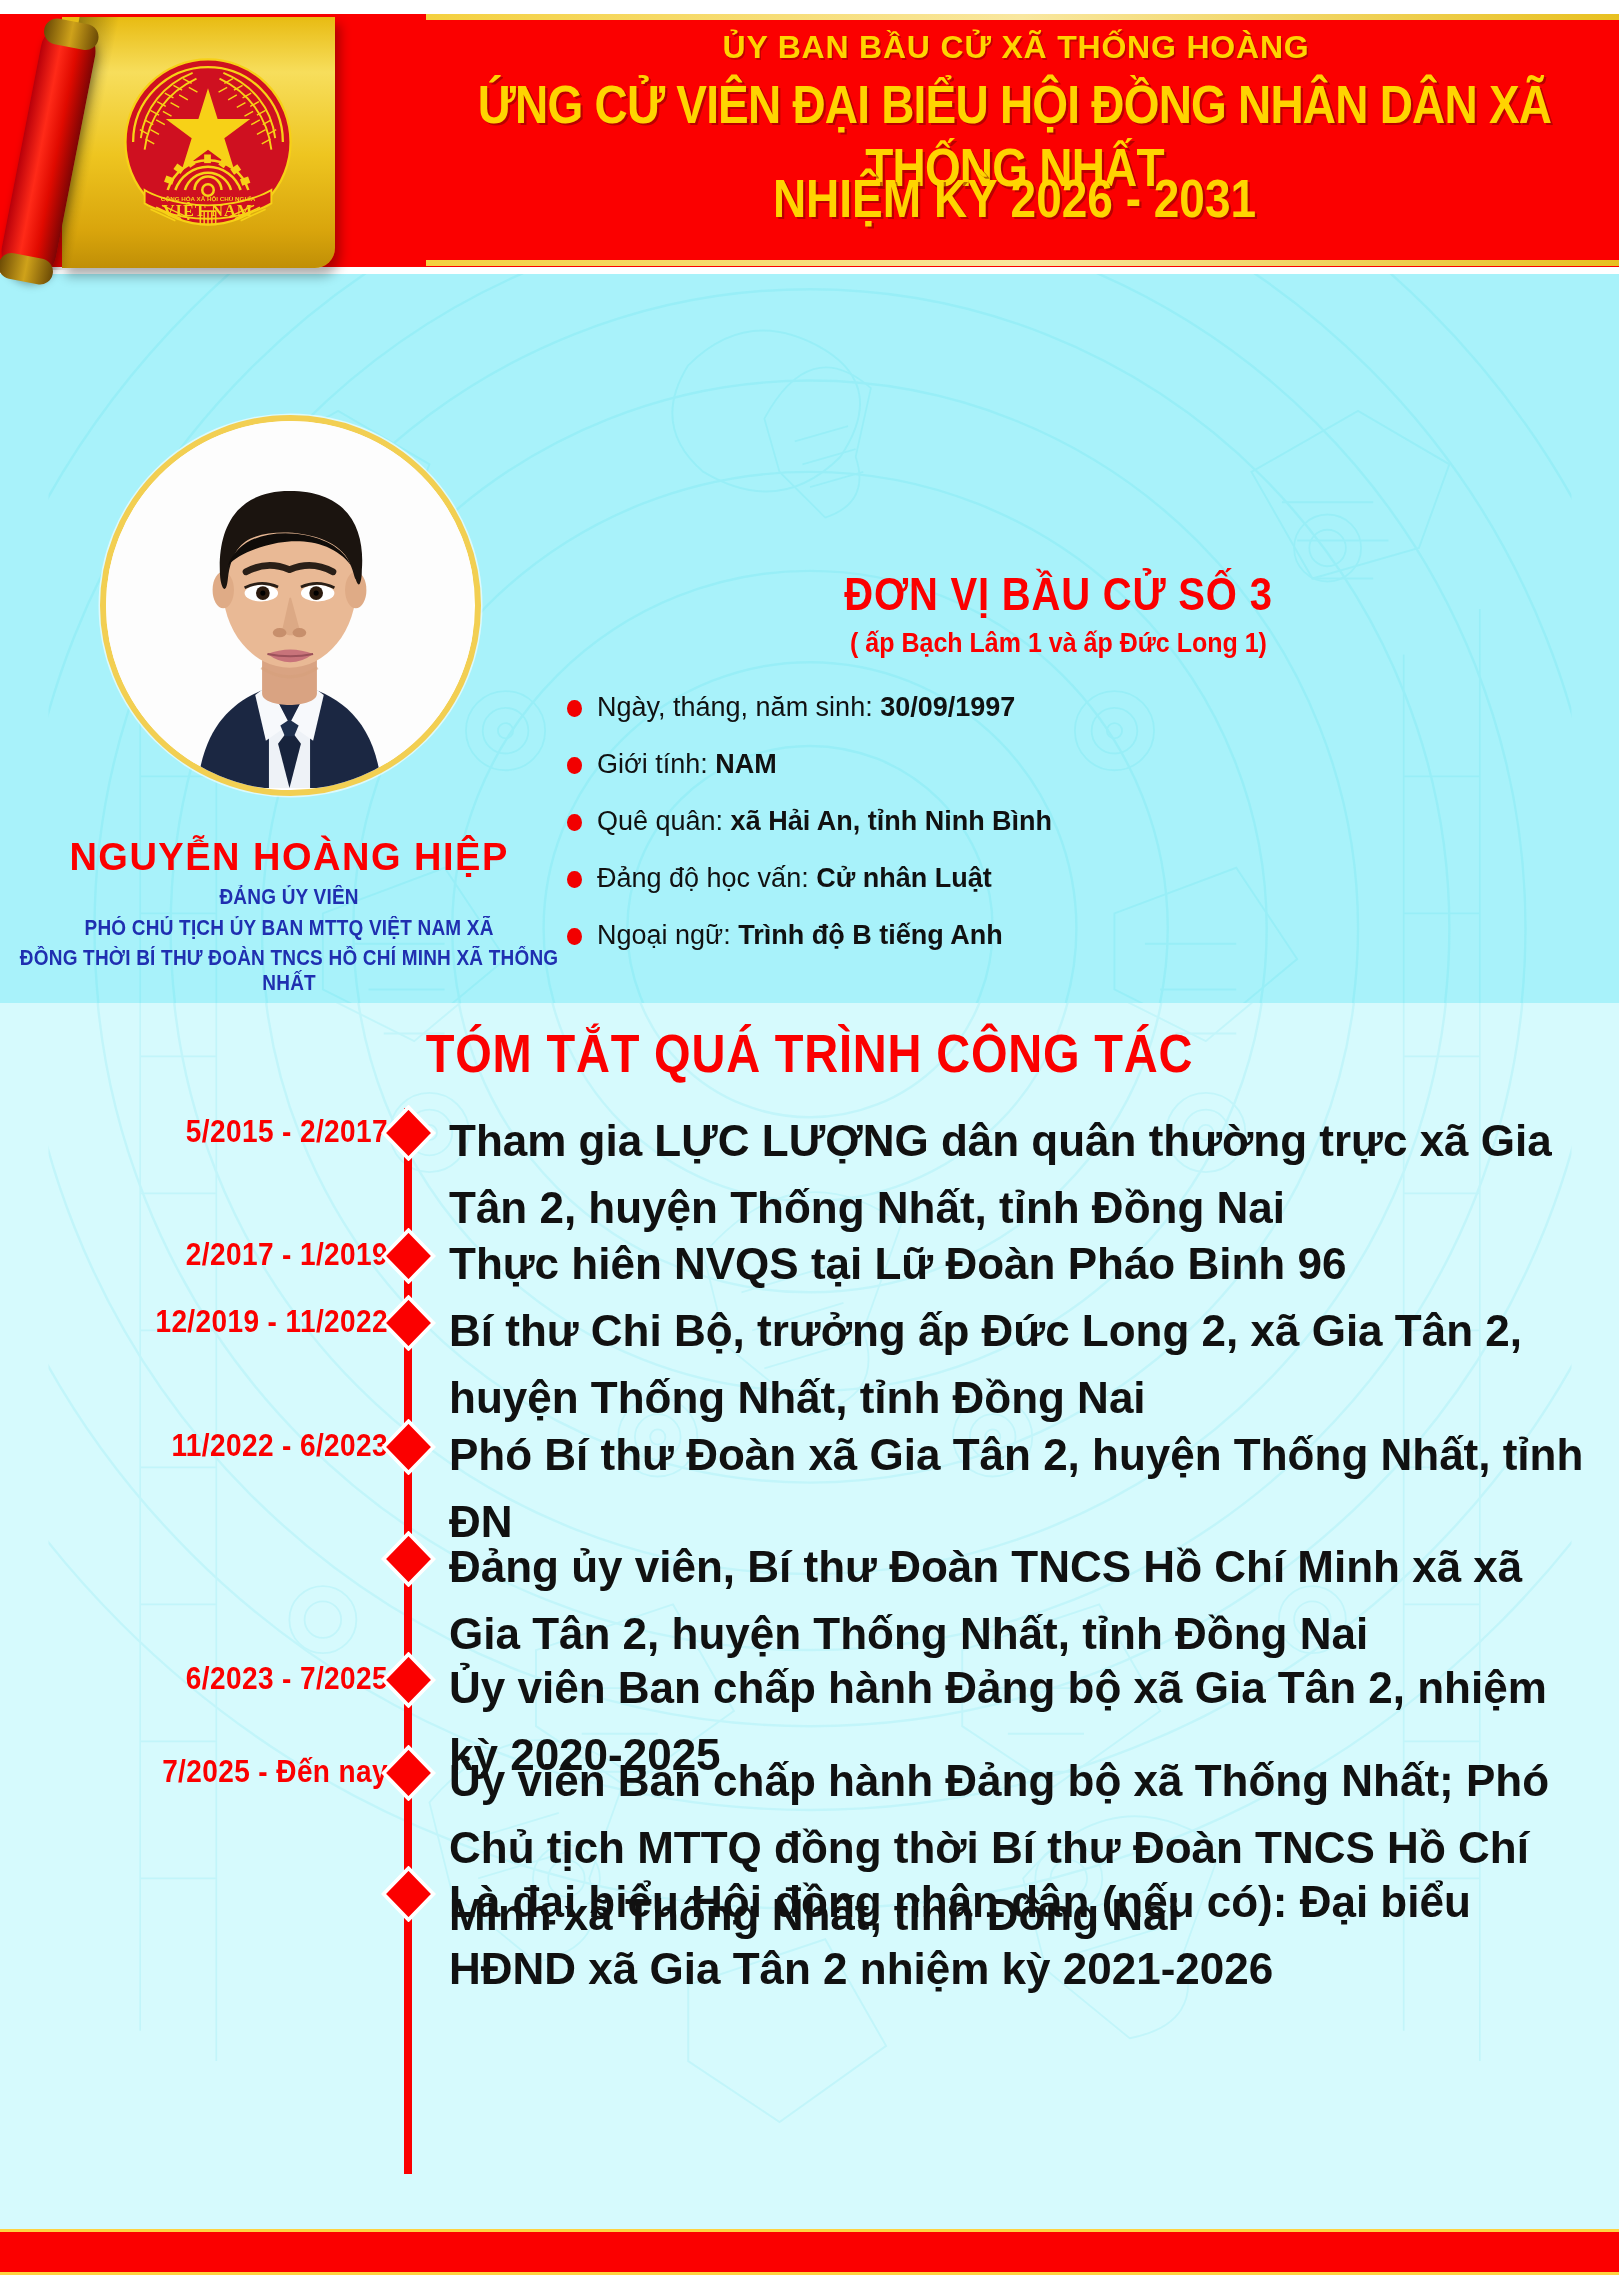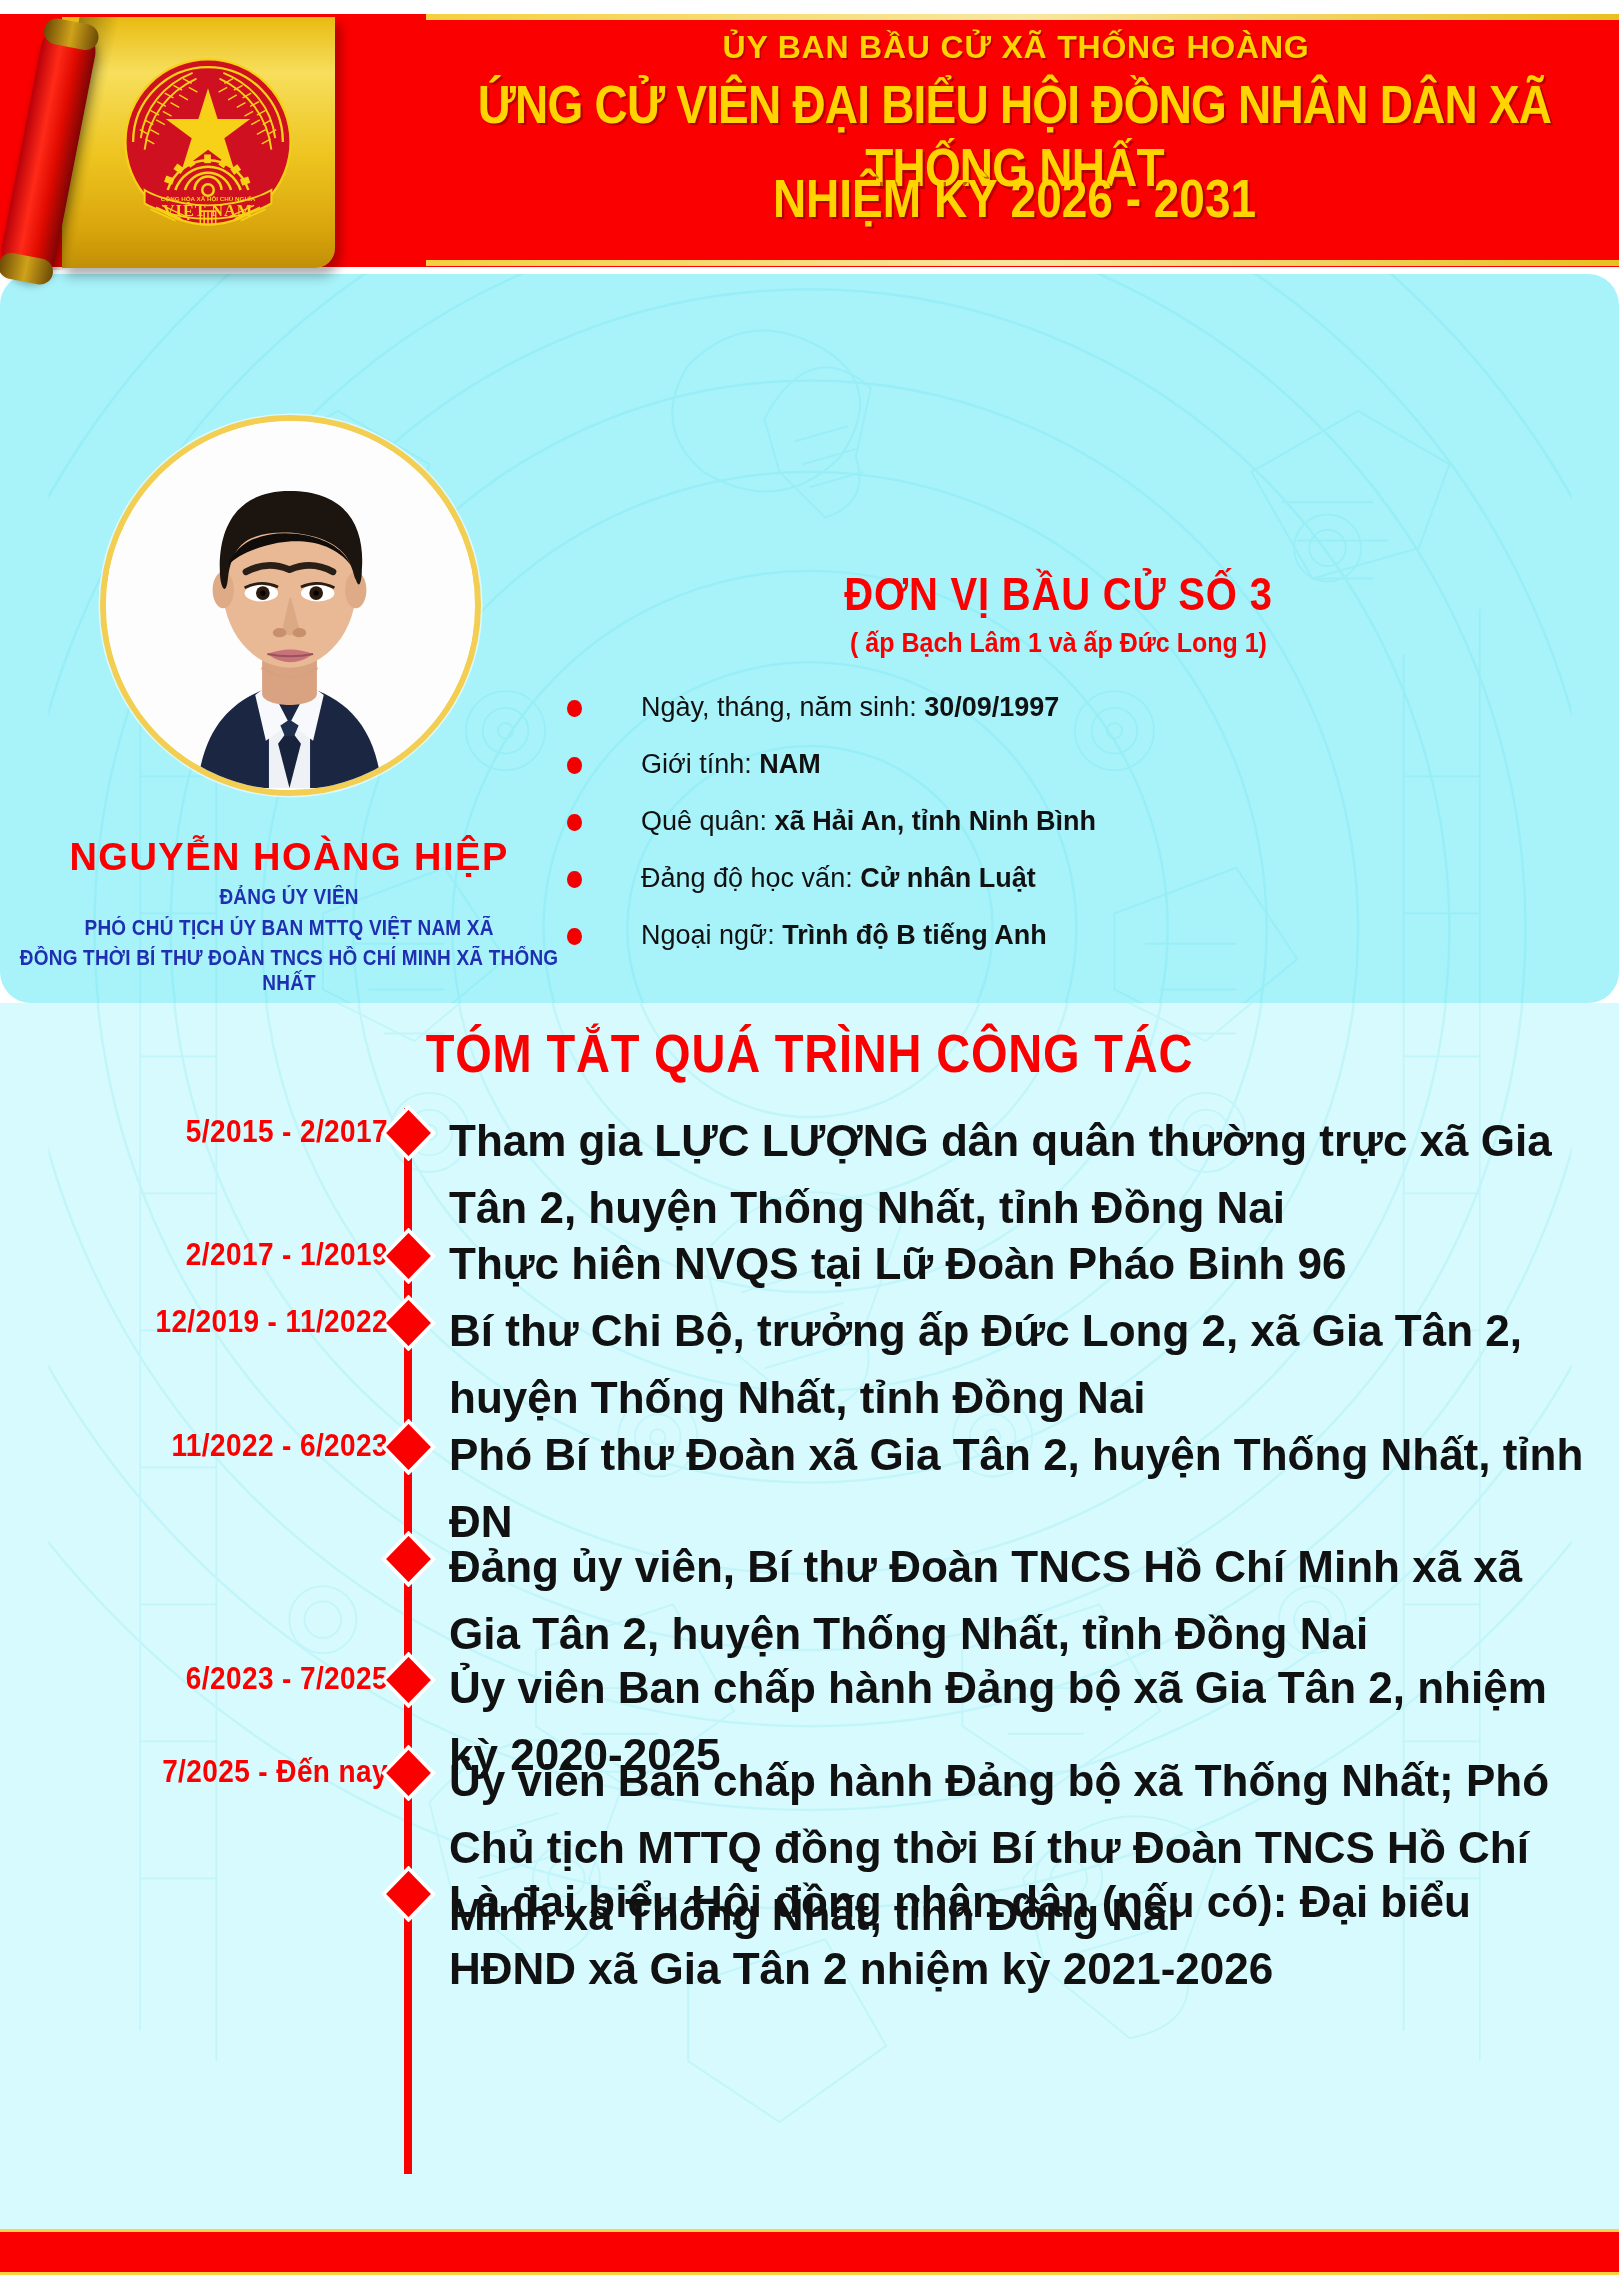--- a/index.html
+++ b/index.html
@@ -90,21 +90,20 @@
     text-align:center; color:#ffd400; font-size:46px; font-weight:700;
     letter-spacing:0px; text-shadow:2.3px 2.3px 0 rgba(120,0,0,.5);
     transform:scaleY(1.18); transform-origin:center top;
   }
 
   
   .panel-top {
     position:absolute; left:0; top:274px; width:1619px; height:729px;
     background:#a8f2fa;
     overflow:hidden;
-    border-radius:31px;
   }
   .panel-bottom {
     position:absolute; left:0; top:1003px; width:1619px; height:1226px;
     background:#d6fafd;
     overflow:hidden;
   }
   
   .drum {
     position:absolute; left:50%; top:0; transform:translateX(-50%);
     width:1523px; height:1979px; opacity:.42; pointer-events:none;
@@ -165,21 +164,21 @@
   .info-row {
     position:relative; min-height:36px; margin-bottom:21px;
     padding-left:30px;
     font-size:27px; color:#111111; line-height:1.22;
     white-space:nowrap;
   }
   .info-row .dot {
     position:absolute; left:0; top:9px; width:14.5px; height:17px;
     background:#f20000; border-radius:50%;
   }
-  .info-row .lbl { font-weight:400;margin-left:44px; }
+  .info-row .lbl { font-weight:400; }
   .info-row .val { font-weight:700; }
 
   
   .sec-title {
     position:absolute; left:0; top:1022px; width:1619px;
     text-align:center; color:#fb0000; font-size:47px; font-weight:700;
     letter-spacing:0.8px; transform:scaleY(1.14); transform-origin:center top;
   }
 
   

